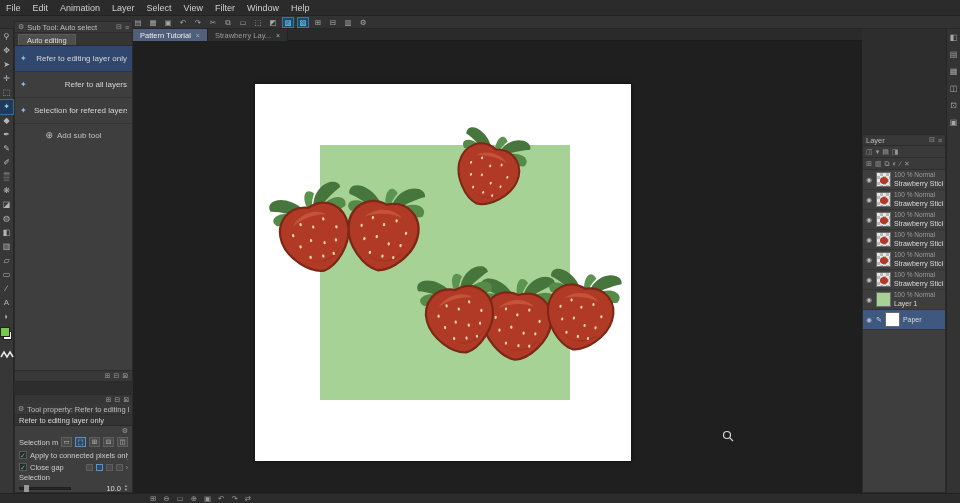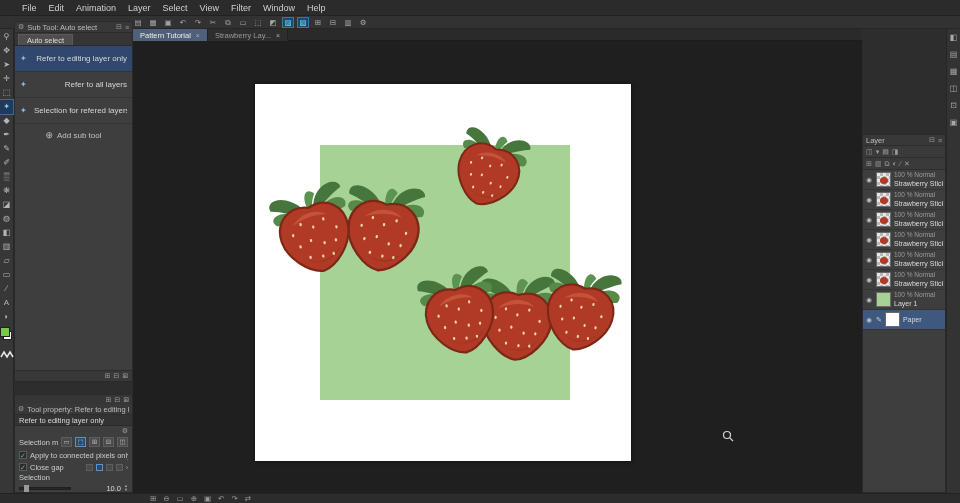--- a/index.html
+++ b/index.html
@@ -1,20 +1,20 @@
 <!DOCTYPE html>
 <html><head>
 <meta charset="utf-8">
 <style>
   *{margin:0;padding:0;box-sizing:border-box;font-family:"Liberation Sans",sans-serif}
   html,body{width:960px;height:503px;overflow:hidden;background:#2d2d2d}
   .app{position:relative;width:960px;height:503px;background:#2d2d2d;color:#c6c6c6}
 
   
-  .menubar{position:absolute;left:0;top:0;right:0;height:16px;background:#2b2b2b;border-bottom:1px solid #222;display:flex;align-items:center;padding-left:16px}
+  .menubar{position:absolute;left:0;top:0;right:0;height:16px;background:#2b2b2b;border-bottom:1px solid #222;display:flex;align-items:center;padding-left:0}
   .menubar span{padding:0 6px;font-size:9px;color:#cfcfcf;white-space:nowrap}
   .icontoolbar{position:absolute;left:0;top:16px;right:0;height:13px;background:#323232;border-bottom:1px solid #262626;display:flex;align-items:center;padding-left:132px;gap:3px}
   .ti{min-width:12px;height:11px;line-height:11px;text-align:center;font-size:7.5px;color:#a8a8a8}
   .ti.active{background:#1d4a66;color:#7fd2f5;border:1px solid #2f7ba6;line-height:9px}
 
   
   .toolstrip{position:absolute;left:0;top:29px;width:14px;bottom:10px;background:#373737;border-right:1px solid #262626;display:flex;flex-direction:column;align-items:center;padding-top:1px}
   .tsi{width:13px;height:14px;line-height:14px;text-align:center;font-size:8px;color:#b5b5b5}
   .tsi.active{background:#203a5c;color:#8fd3f2;outline:1px solid #3c6a96}
   .swwrap{position:relative;width:13px;height:15px;margin-top:3px}
@@ -173,21 +173,21 @@
   </div>
 
   <div class="panel subtool">
     <div class="phead">
       <span class="pi">⚙</span>
       <span class="title">Sub Tool: Auto select</span>
       <span class="pi">⊟</span>
       <span class="pi">≡</span>
     </div>
     <div class="sttabrow">
-      <span class="sttab">Auto select</span>
+      <span class="sttab">Auto editing</span>
     </div>
     <div class="strow sel">
       <span class="wand">✦</span>
       <span class="lbl">Refer to editing layer only</span>
     </div>
     <div class="strow">
       <span class="wand">✦</span>
       <span class="lbl">Refer to all layers</span>
     </div>
     <div class="strow">

